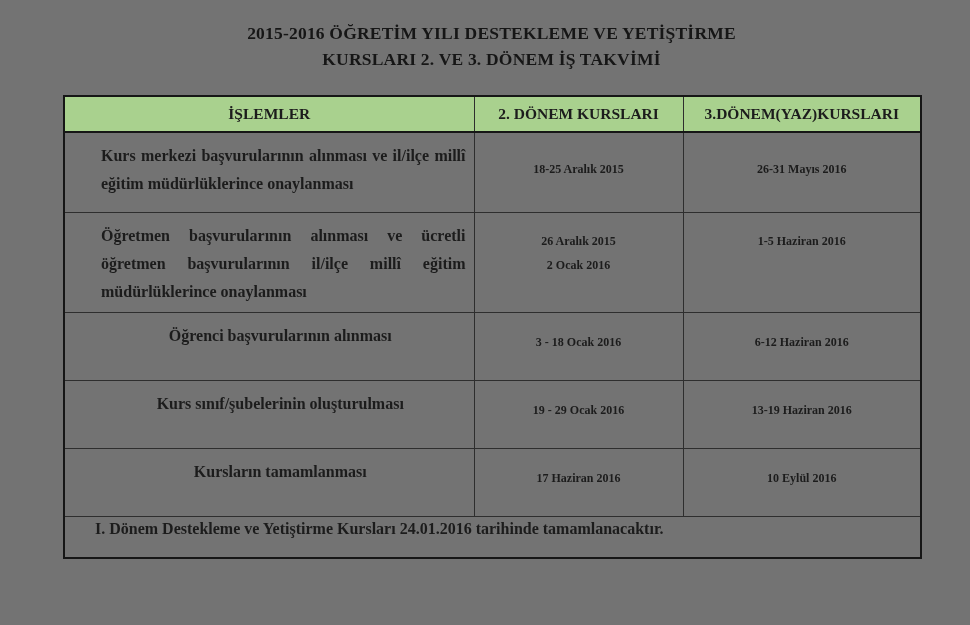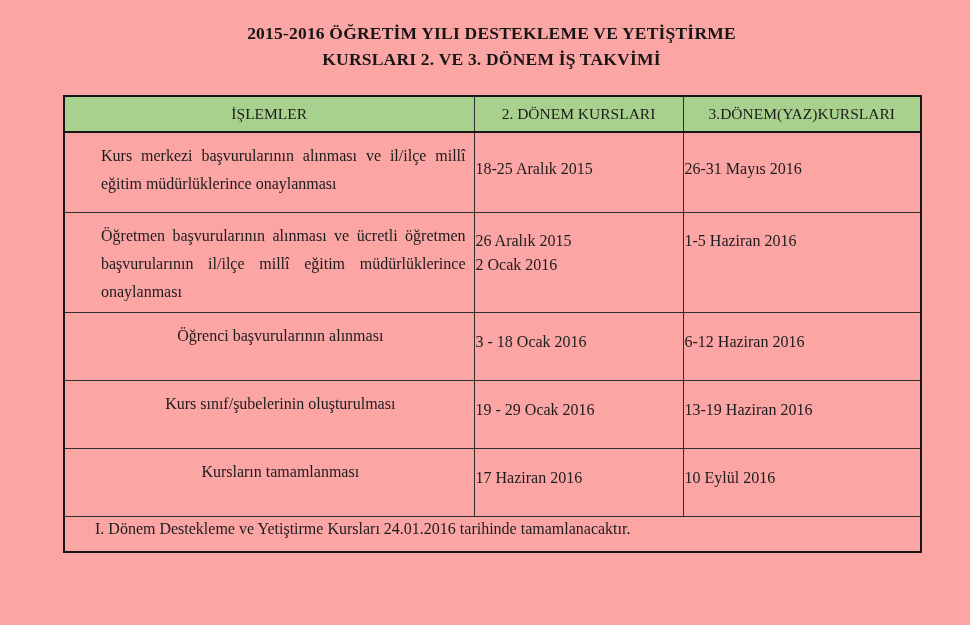--- a/index.html
+++ b/index.html
@@ -9,21 +9,21 @@
     height: 625px;
     background: #ffffff;
     overflow: hidden;
     font-family: "Liberation Serif", "DejaVu Serif", serif;
     color: #1c1c1c;
   }
   .page {
     position: relative;
     width: 970px;
     height: 625px;
-    background: #fca5a5;
+    background: #737373;
   }
   .doc-title {
     position: absolute;
     left: 63px;
     top: 20px;
     width: 857px;
     text-align: center;
     font-weight: bold;
     font-size: 17.5px;
     line-height: 26px;
@@ -37,21 +37,21 @@
     width: 857px;
     border-collapse: collapse;
     table-layout: fixed;
     border: 2.5px solid #161616;
     font-weight: bold;
   }
   table.calendar td, table.calendar th {
     border: 1.5px solid #2e2e2e;
     vertical-align: top;
     box-sizing: border-box;
-    font-weight: normal;
+    font-weight: bold;
     color: #1c1c1c;
   }
   tr.header-row th {
     background: #a9d18e;
     height: 36px;
     text-align: center;
     vertical-align: middle;
     font-size: 15.5px;
     border-bottom: 2px solid #161616;
     padding: 2px 4px;
@@ -61,37 +61,38 @@
     font-size: 16px;
     line-height: 28px;
     padding: 9px 8px 6px 30px;
   }
   td.islem-cell.justify {
     text-align: justify;
     text-align-last: left;
     padding-left: 36px;
   }
   td.date-cell {
-    font-size: 16px;
+    text-align: center;
+    font-size: 12px;
     line-height: 24px;
     padding-top: 17px;
     white-space: pre-line;
   }
   tr.r1 { height: 80px; }
   tr.r2 { height: 89px; margin-left: 7px; }
   tr.r3 { height: 68px; }
   tr.r4 { height: 68px; }
   tr.r5 { height: 66px; }
   tr.r6 { height: 68px; }
   tr.footer-row { height: 30px; }
   td.footer-cell {
     text-align: left;
     vertical-align: middle;
     font-size: 16px;
-    padding: 3px 8px 13px 30px;
+    padding: 3px 8px 19px 30px;
     border-top: 2px solid #161616;
   }
   tr.r1 td.date-cell { padding-top: 24px; }
   tr.r2 td.date-cell { padding-top: 16px; }
 </style>
 </head>
 <body>
 
 <div class="page">
 

